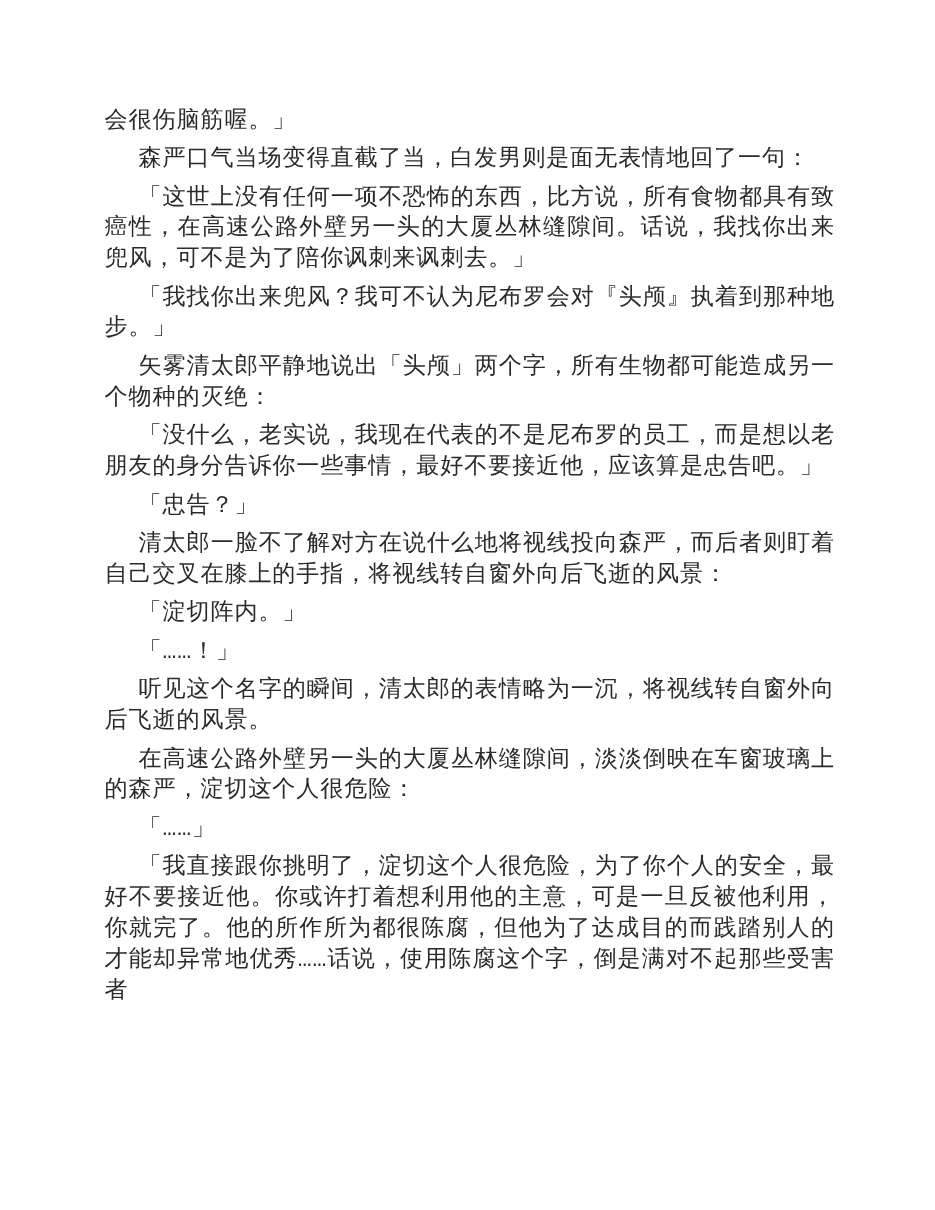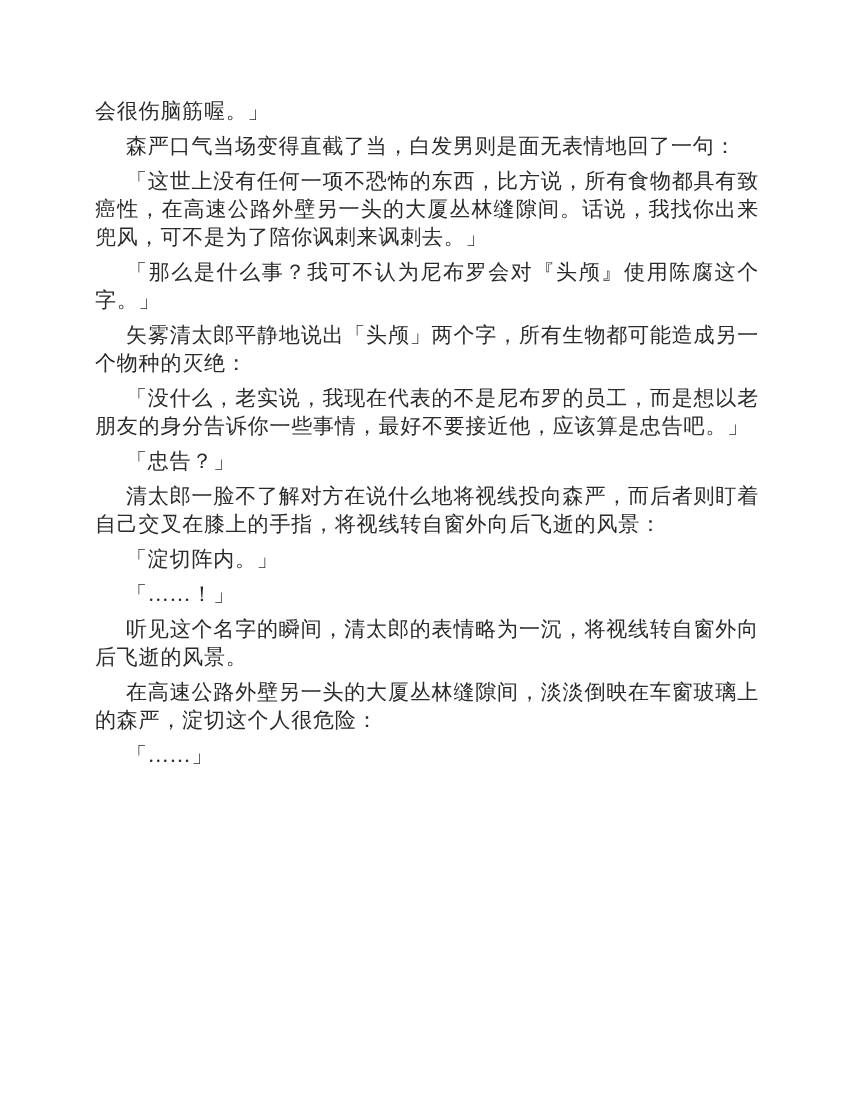--- a/index.html
+++ b/index.html
@@ -23,40 +23,42 @@
     color: #2a2a2a;
     font-size: 21px;
     line-height: 28px;
     letter-spacing: 0.8px;
     text-align: justify;
     text-justify: inter-ideograph;
   }
   .para {
     margin: 7px 0 0 0;
     padding: 0;
+    font-family: Liberation Mono, monospace;
   }
   .para:first-child {
     margin-top: 0;
   }
   .para.indent {
     text-indent: 31px;
   }
 </style>
 </head>
 <body>
 
 <div class="page" style="background: rgb(255, 255, 255);">
   <div class="text-column" style="color: rgb(42, 42, 42);">
       <p class="para">会很伤脑筋喔。」</p>
       <p class="para indent">森严口气当场变得直截了当，白发男则是面无表情地回了一句：</p>
       <p class="para indent">「这世上没有任何一项不恐怖的东西，比方说，所有食物都具有致癌性，在高速公路外壁另一头的大厦丛林缝隙间。话说，我找你出来兜风，可不是为了陪你讽刺来讽刺去。」</p>
-      <p class="para indent">「那么是什么事？我可不认为尼布罗会对『头颅』使用陈腐这个字。」</p>
+      <p class="para indent">「我找你出来兜风？我可不认为尼布罗会对『头颅』执着到那种地步。」</p>
       <p class="para indent">矢雾清太郎平静地说出「头颅」两个字，所有生物都可能造成另一个物种的灭绝：</p>
       <p class="para indent">「没什么，老实说，我现在代表的不是尼布罗的员工，而是想以老朋友的身分告诉你一些事情，最好不要接近他，应该算是忠告吧。」</p>
       <p class="para indent">「忠告？」</p>
       <p class="para indent">清太郎一脸不了解对方在说什么地将视线投向森严，而后者则盯着自己交叉在膝上的手指，将视线转自窗外向后飞逝的风景：</p>
       <p class="para indent">「淀切阵内。」</p>
       <p class="para indent">「……！」</p>
       <p class="para indent">听见这个名字的瞬间，清太郎的表情略为一沉，将视线转自窗外向后飞逝的风景。</p>
       <p class="para indent">在高速公路外壁另一头的大厦丛林缝隙间，淡淡倒映在车窗玻璃上的森严，淀切这个人很危险：</p>
       <p class="para indent">「……」</p>
+      <p class="para indent">「我直接跟你挑明了，淀切这个人很危险，为了你个人的安全，最好不要接近他。你或许打着想利用他的主意，可是一旦反被他利用，你就完了。他的所作所为都很陈腐，但他为了达成目的而践踏别人的才能却异常地优秀……话说，使用陈腐这个字，倒是满对不起那些受害者</p>
     </div>
 </div>
 
 </body></html>

